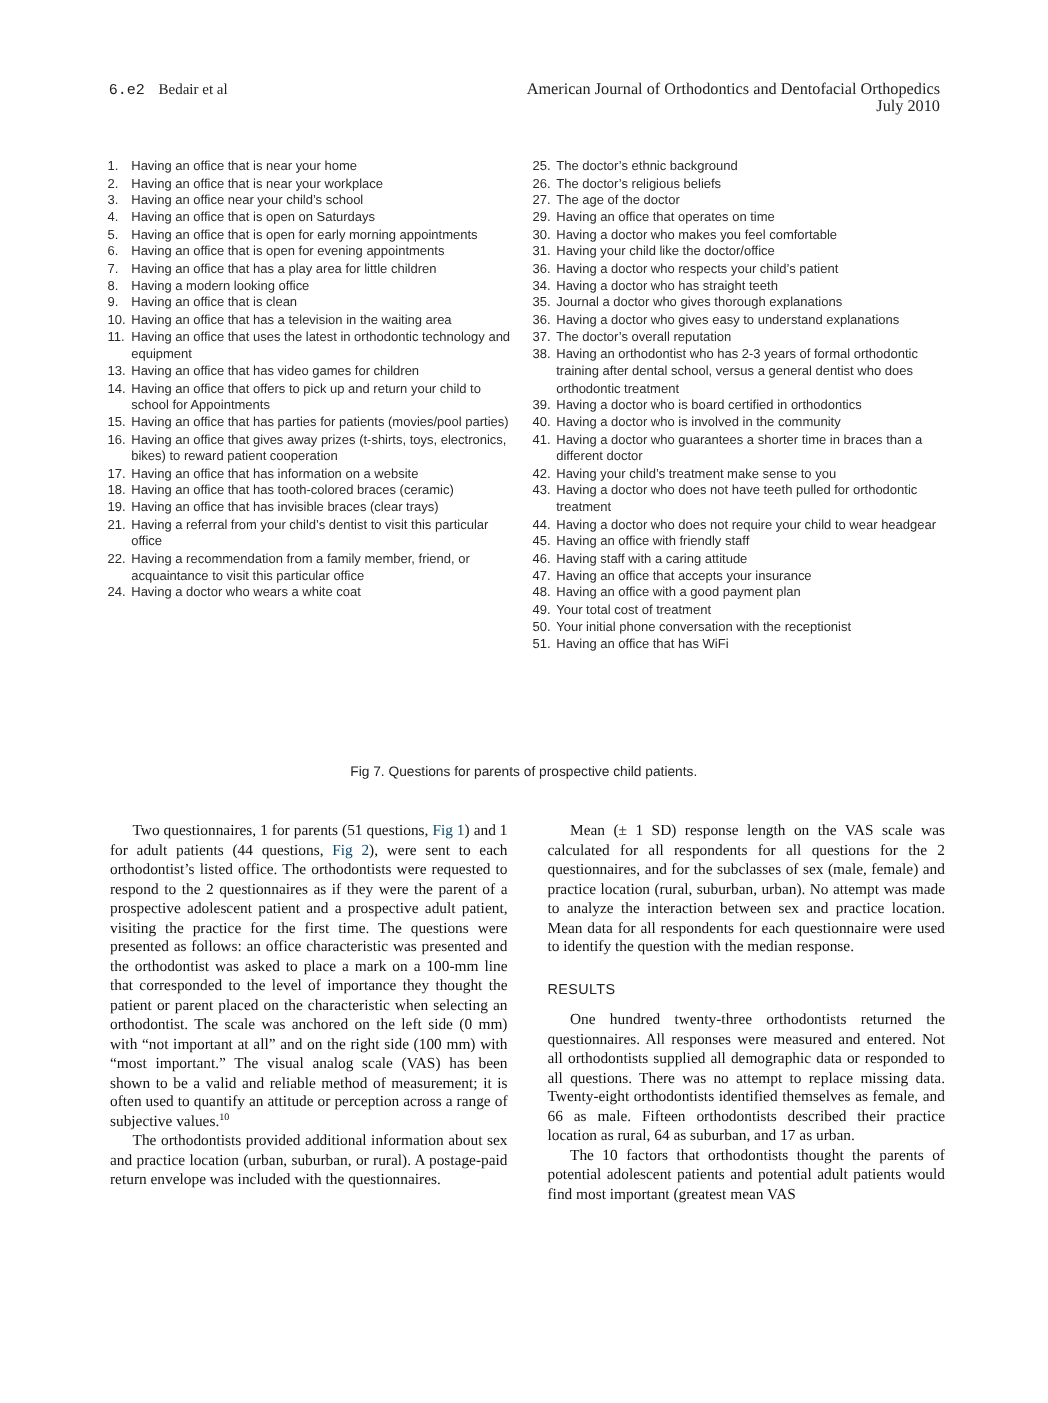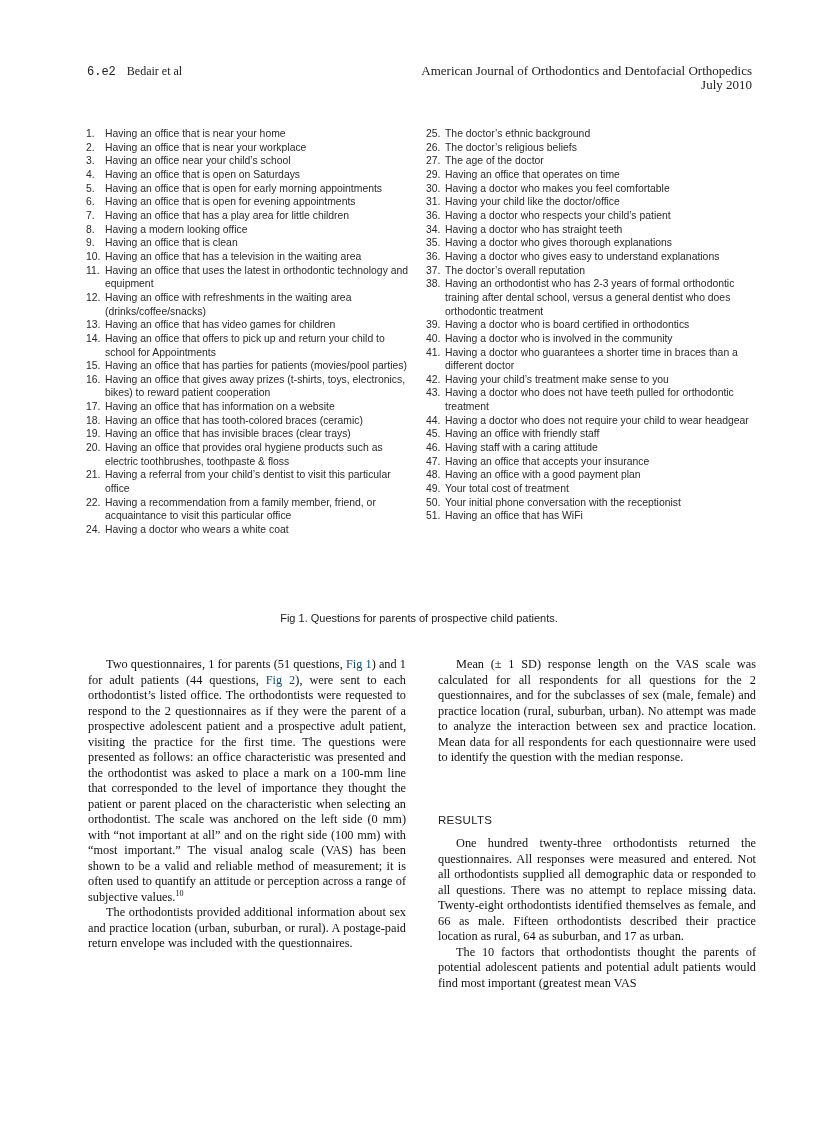--- a/index.html
+++ b/index.html
@@ -15,21 +15,21 @@
   .q .num { flex: 0 0 auto; width: 19px; }
   .q .txt { flex: 1 1 auto; }
   .fig-col.right .q .num { width: 19px; }
   .caption { position: absolute; left: 0; width: 838px; top: 612px; text-align: center; font-family: "Liberation Sans", sans-serif; font-size: 11px; color: #222; }
   .body-col { position: absolute; top: 657px; width: 318px; font-family: "Liberation Serif", serif; font-size: 12.3px; line-height: 15.5px; text-align: justify; color: #111; }
   .body-col.left { left: 88px; }
   .body-col.right { left: 438px; }
   .body-col p { margin: 0; text-indent: 18px; }
   .link { color: #0c4a6e; }
   sup { font-size: 8px; line-height: 0; }
-  .section-head { font-family: "Liberation Sans", sans-serif; font-size: 11.5px; letter-spacing: 0.3px; margin: 47px 0 8px 0; text-indent: 0; color: #222; }
+  .section-head { font-family: "Liberation Sans", sans-serif; font-size: 11.5px; letter-spacing: 0.3px; margin: 19px 0 8px 0; text-indent: 0; color: #222; }
 </style>
 </head>
 <body>
 
 <div class="header-left">
   <span class="pg">6.e2</span>
   <span>Bedair et al</span>
 </div>
 <div class="header-right">
   <div>American Journal of Orthodontics and Dentofacial Orthopedics</div>
@@ -76,24 +76,20 @@
       </div>
       <div class="q">
         <span class="num">10.</span>
         <span class="txt">Having an office that has a television in the waiting area</span>
       </div>
       <div class="q">
         <span class="num">11.</span>
         <span class="txt">Having an office that uses the latest in orthodontic technology and equipment</span>
       </div>
       <div class="q">
-        <span class="num">12.</span>
-        <span class="txt">Having an office with refreshments in the waiting area (drinks/coffee/snacks)</span>
-      </div>
-      <div class="q">
         <span class="num">13.</span>
         <span class="txt">Having an office that has video games for children</span>
       </div>
       <div class="q">
         <span class="num">14.</span>
         <span class="txt">Having an office that offers to pick up and return your child to school for Appointments</span>
       </div>
       <div class="q">
         <span class="num">15.</span>
         <span class="txt">Having an office that has parties for patients (movies/pool parties)</span>
@@ -108,24 +104,20 @@
       </div>
       <div class="q">
         <span class="num">18.</span>
         <span class="txt">Having an office that has tooth-colored braces (ceramic)</span>
       </div>
       <div class="q">
         <span class="num">19.</span>
         <span class="txt">Having an office that has invisible braces (clear trays)</span>
       </div>
       <div class="q">
-        <span class="num">20.</span>
-        <span class="txt">Having an office that provides oral hygiene products such as electric toothbrushes, toothpaste &amp; floss</span>
-      </div>
-      <div class="q">
         <span class="num">21.</span>
         <span class="txt">Having a referral from your child’s dentist to visit this particular office</span>
       </div>
       <div class="q">
         <span class="num">22.</span>
         <span class="txt">Having a recommendation from a family member, friend, or acquaintance to visit this particular office</span>
       </div>
       <div class="q">
         <span class="num">24.</span>
         <span class="txt">Having a doctor who wears a white coat</span>
@@ -159,21 +151,21 @@
       <div class="q">
         <span class="num">36.</span>
         <span class="txt">Having a doctor who respects your child’s patient</span>
       </div>
       <div class="q">
         <span class="num">34.</span>
         <span class="txt">Having a doctor who has straight teeth</span>
       </div>
       <div class="q">
         <span class="num">35.</span>
-        <span class="txt">Having a doctor who gives thorough explanations</span>
+        <span class="txt">Journal a doctor who gives thorough explanations</span>
       </div>
       <div class="q">
         <span class="num">36.</span>
         <span class="txt">Having a doctor who gives easy to understand explanations</span>
       </div>
       <div class="q">
         <span class="num">37.</span>
         <span class="txt">The doctor’s overall reputation</span>
       </div>
       <div class="q">
@@ -228,21 +220,21 @@
         <span class="num">50.</span>
         <span class="txt">Your initial phone conversation with the receptionist</span>
       </div>
       <div class="q">
         <span class="num">51.</span>
         <span class="txt">Having an office that has WiFi</span>
       </div>
     </div>
 </div>
 
-<div class="caption">Fig 1.  Questions for parents of prospective child patients.</div>
+<div class="caption">Fig 7.  Questions for parents of prospective child patients.</div>
 
 <div class="body-col left">
   <p><span>Two questionnaires, 1 for parents (51 questions, </span><a class="link">Fig 1</a><span>) and 1 for adult patients (44 questions, </span><a class="link">Fig 2</a><span>), were sent to each orthodontist’s listed office. The orthodontists were requested to respond to the 2 questionnaires as if they were the parent of a prospective adolescent patient and a prospective adult patient, visiting the practice for the first time. The questions were presented as follows: an office characteristic was presented and the orthodontist was asked to place a mark on a 100-mm line that corresponded to the level of importance they thought the patient or parent placed on the characteristic when selecting an orthodontist. The scale was anchored on the left side (0 mm) with “not important at all” and on the right side (100 mm) with “most important.” The visual analog scale (VAS) has been shown to be a valid and reliable method of measurement; it is often used to quantify an attitude or perception across a range of subjective values.</span><sup>10</sup></p>
   <p>The orthodontists provided additional information about sex and practice location (urban, suburban, or rural). A postage-paid return envelope was included with the questionnaires.</p>
 </div>
 
 <div class="body-col right">
   <p>Mean (± 1 SD) response length on the VAS scale was calculated for all respondents for all questions for the 2 questionnaires, and for the subclasses of sex (male, female) and practice location (rural, suburban, urban). No attempt was made to analyze the interaction between sex and practice location. Mean data for all respondents for each questionnaire were used to identify the question with the median response.</p>
   <div class="section-head">RESULTS</div>
   <p>One hundred twenty-three orthodontists returned the questionnaires. All responses were measured and entered. Not all orthodontists supplied all demographic data or responded to all questions. There was no attempt to replace missing data. Twenty-eight orthodontists identified themselves as female, and 66 as male. Fifteen orthodontists described their practice location as rural, 64 as suburban, and 17 as urban.</p>

